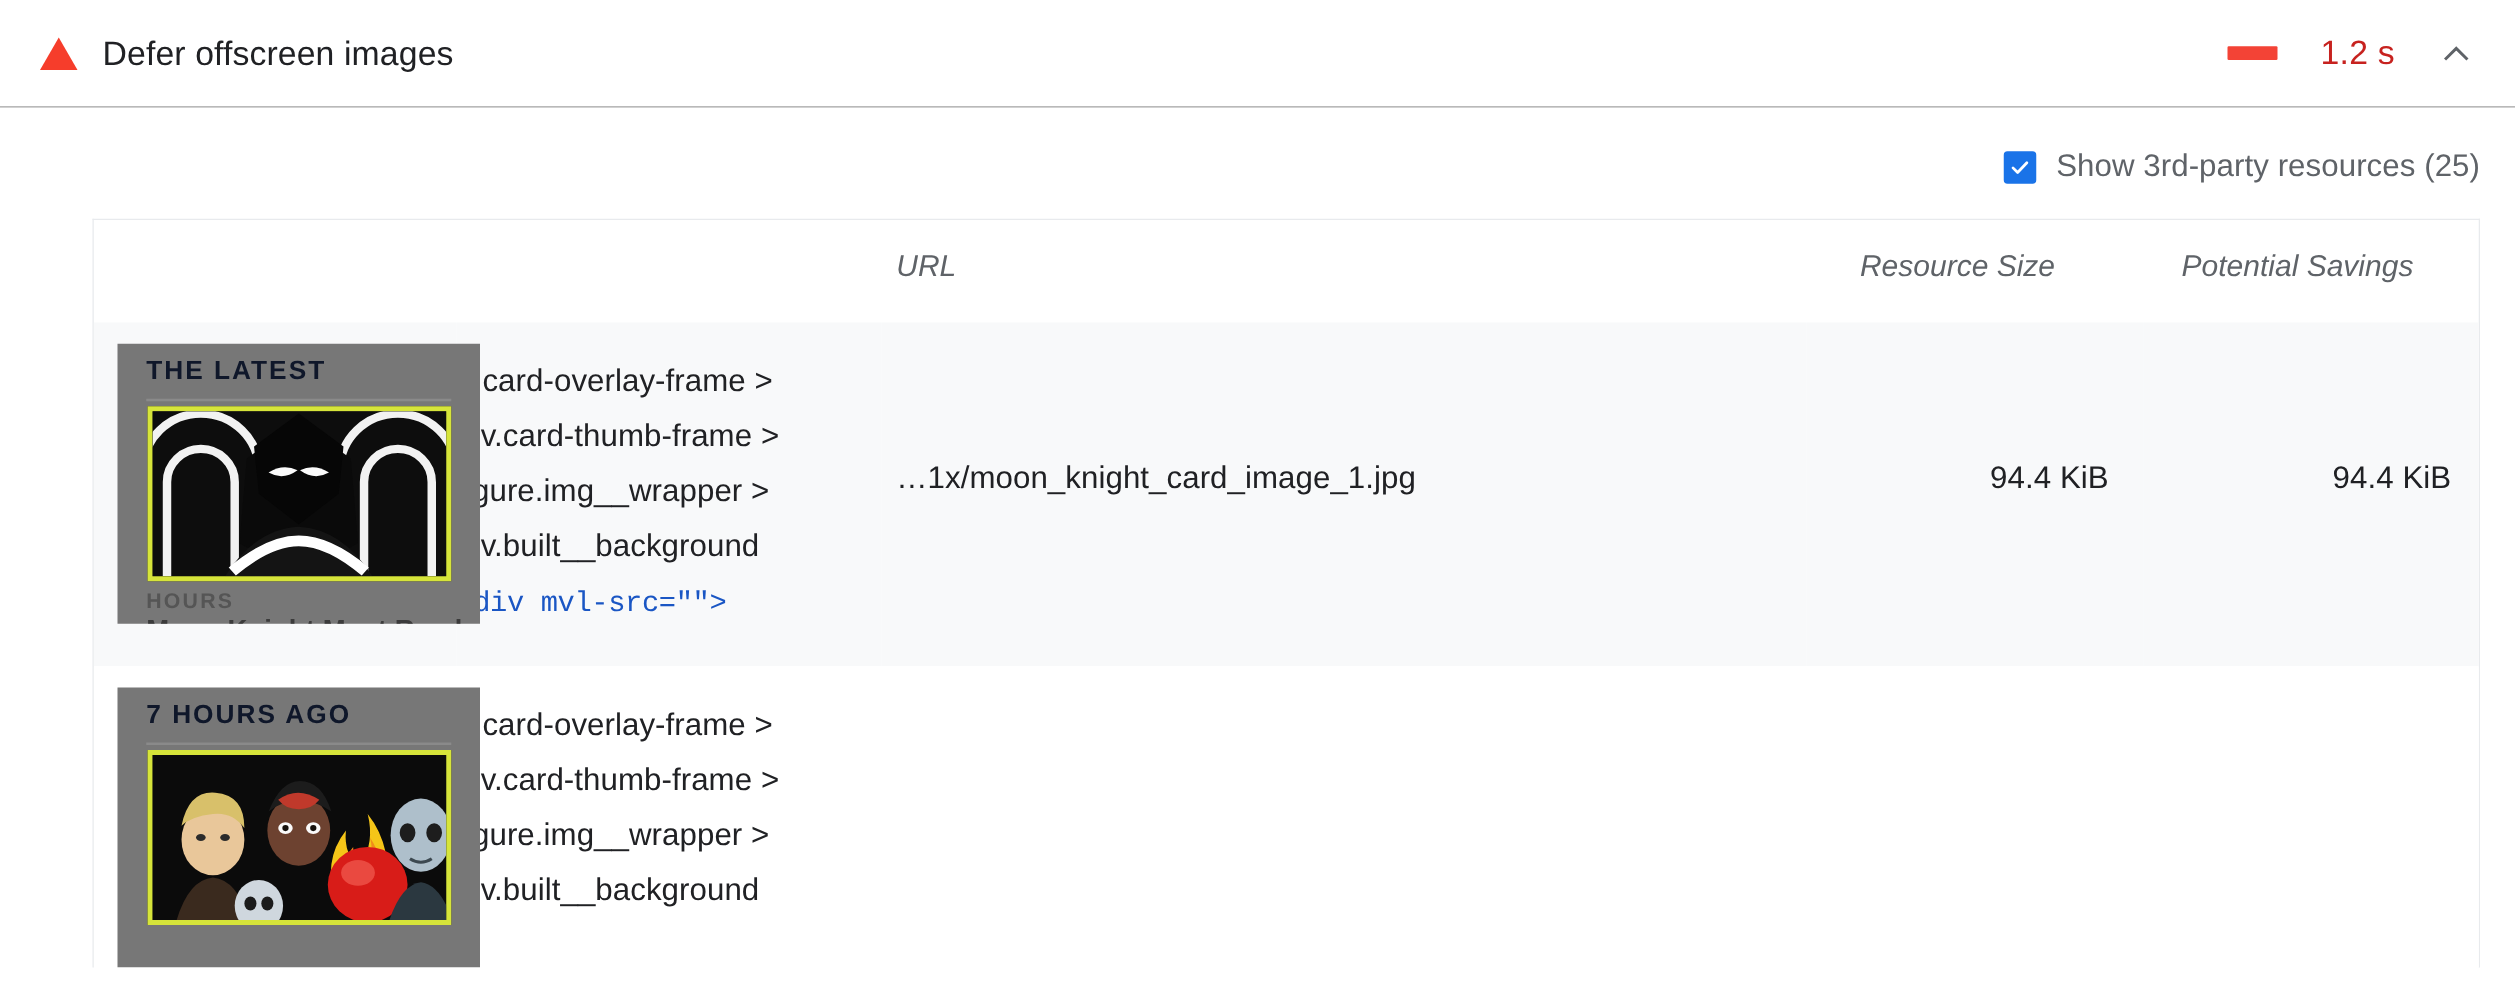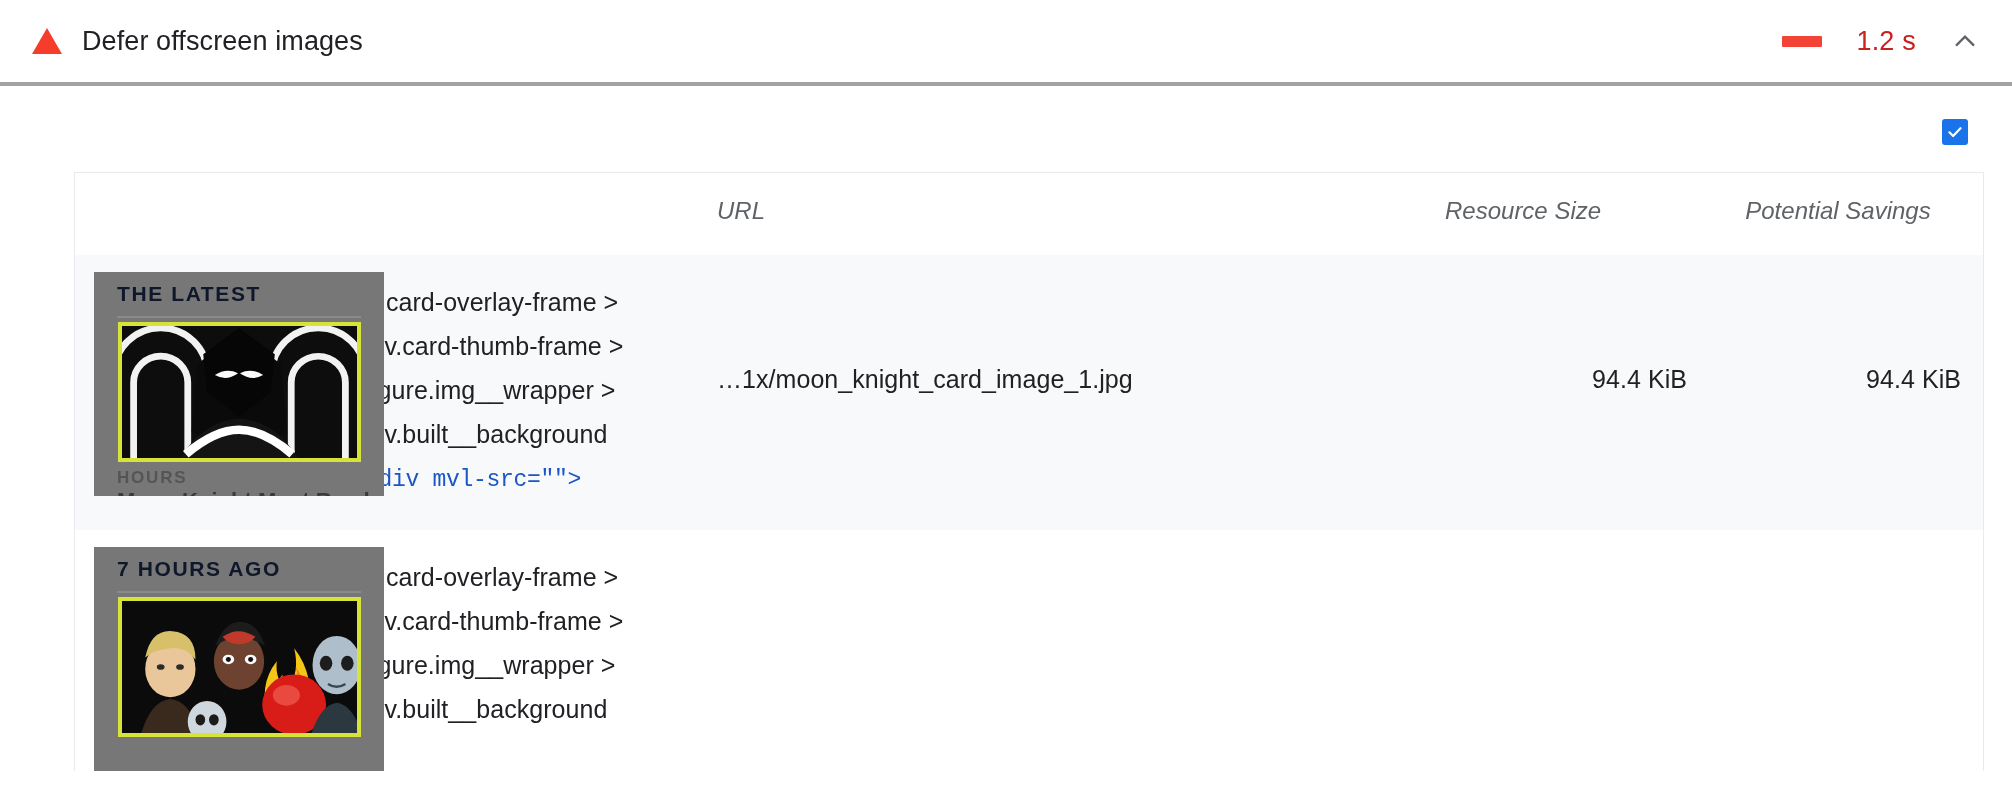--- a/index.html
+++ b/index.html
@@ -12,21 +12,21 @@
   }
 
   .audit { width: 2012px; height: 798px; position: relative; background:#fff; }
 
   
   .audit-header {
     height: 86px;
     display: flex;
     align-items: center;
     padding: 0 32px 0 30px;
-    border-bottom: 4px solid #a3a3a3;
+    border-bottom: 1px solid #a3a3a3;
     cursor: pointer;
   }
   .warn-icon { width: 34px; height: 34px; flex: 0 0 34px; position: relative; margin-right: 18px; }
   .warn-icon svg { display:block; }
 
   .audit-title {
     font-size: 27px;
     color: #202124;
     letter-spacing: .1px;
     line-height: 34px;
@@ -95,21 +95,21 @@
     color: #5f6368;
     font-size: 24px;
     line-height: 44px;
     padding: 16px 0 22px 0;
     vertical-align: middle;
     font-style: italic;
   }
   th.col-thumb { width: 290px; }
   th.col-sel   { width: 340px; }
   th.col-url   { width: 740px; text-align: left; padding-left: 12px; }
-  th.col-size  { width: 270px; text-align: left; padding-right: 28px; }
+  th.col-size  { width: 270px; text-align: center; padding-right: 28px; }
   th.col-save  { width: 270px; text-align: center; padding-right: 24px; }
 
   tbody tr { background: #f8f9fa; }
   tbody td {
     vertical-align: top;
     font-size: 25px;
     color: #202124;
     letter-spacing: .05px;
     padding: 0;
   }
@@ -188,20 +188,21 @@
     </span>
   </div>
 
 
   <div class="third-party-row">
     <span class="tp-checkbox">
       <svg width="18" height="18" viewBox="0 0 18 18">
         <path d="M3.4 9.3 L7.1 13 L14.5 5.2" fill="none" stroke="#ffffff" stroke-width="2.2" stroke-linecap="round" stroke-linejoin="round"></path>
       </svg>
     </span>
+    <span class="tp-label">Show 3rd-party resources (25)</span>
   </div>
 
   <div class="table-wrap">
     <table class="resource-table">
       <colgroup>
         <col style="width:290px">
           <col style="width:340px">
           <col style="width:740px">
         <col style="width:270px">
           <col style="width:270px">

